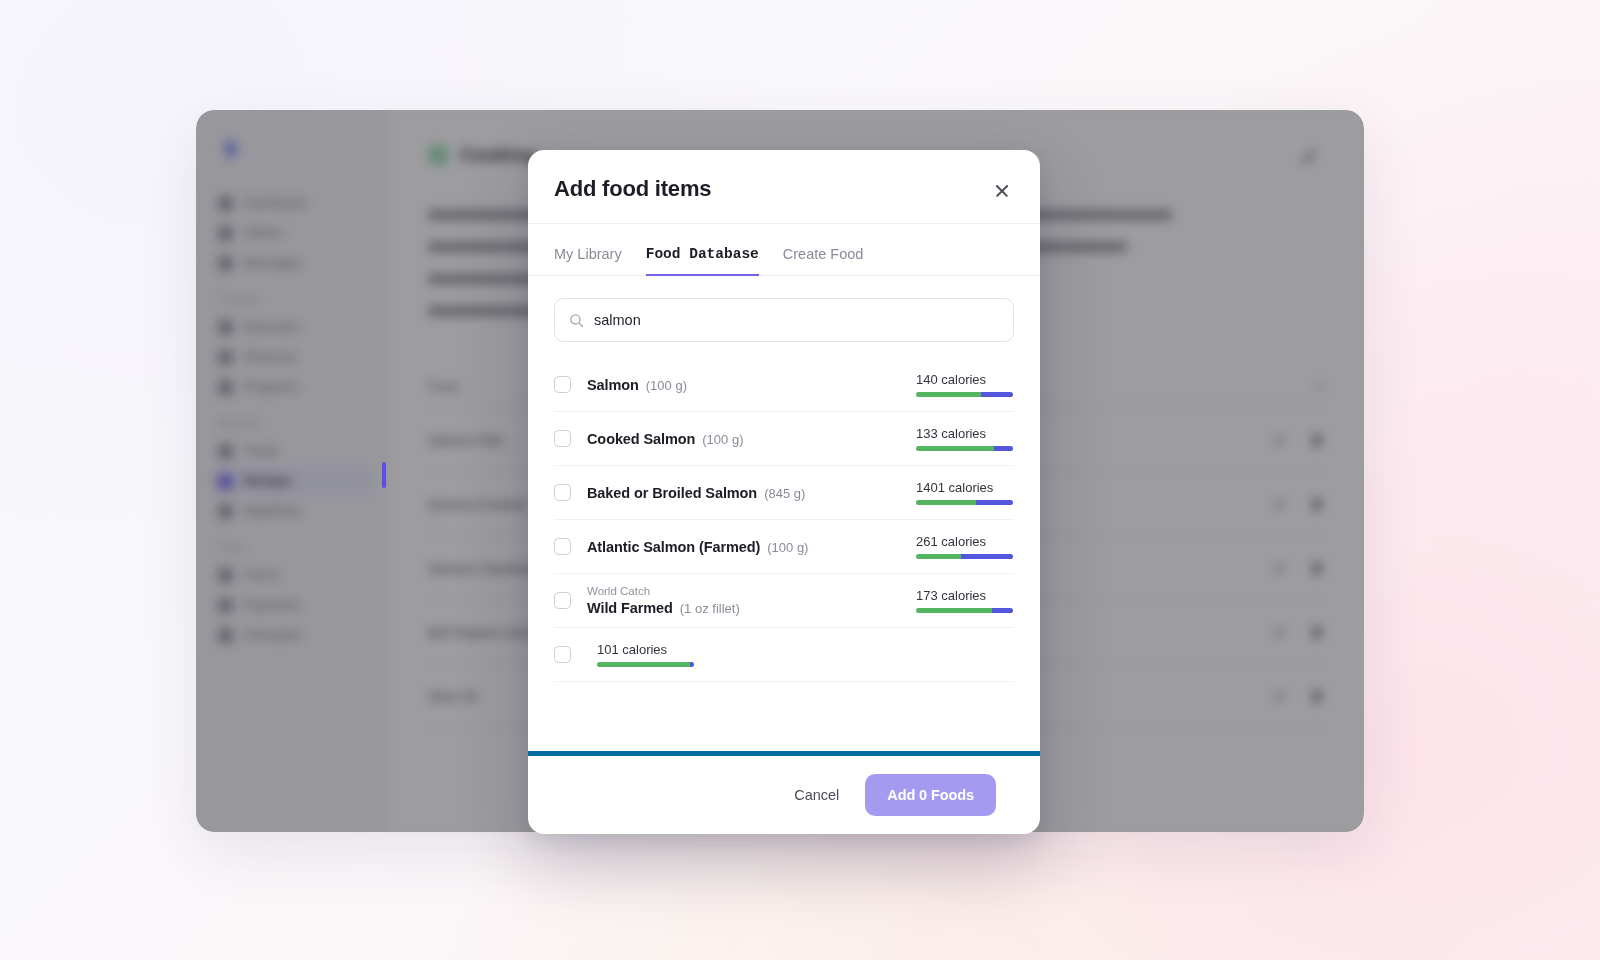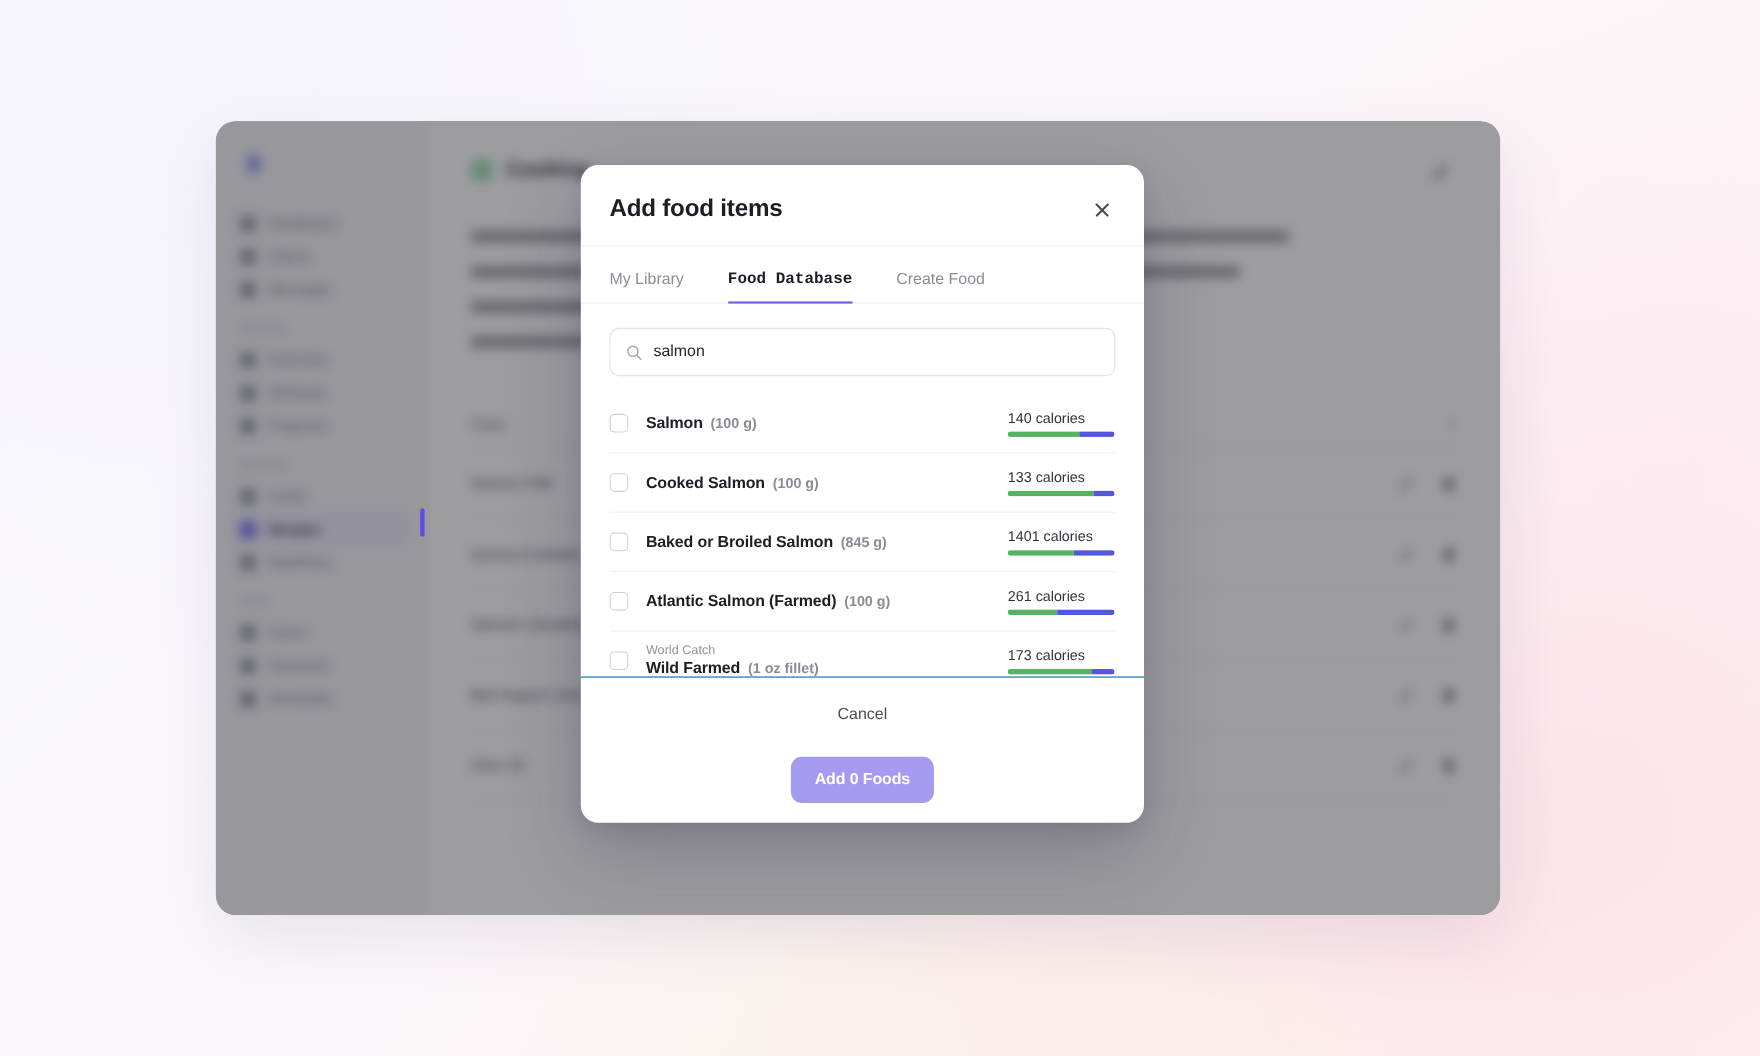--- a/index.html
+++ b/index.html
@@ -113,21 +113,21 @@
   .bg-act-ico.trash { clip-path: polygon(16% 16%, 84% 16%, 76% 100%, 24% 100%); border-radius: 0; }
   .bg-plus { font-size: 15px; color: #7a7a86; }
   .bg-accent-tab {
     position: absolute; left: 186px; top: 352px;
     width: 4px; height: 26px; border-radius: 2px;
     background: #5b4ee8;
   }
   .modal {
     position: absolute;
     left: 528px; top: 150px;
-    width: 512px; height: 598px;
+    width: 512px; height: 684px;
     background: #ffffff;
     border-radius: 16px;
     box-shadow: 0 28px 70px rgba(30,25,60,0.22), 0 6px 18px rgba(30,25,60,0.10);
     display: flex; flex-direction: column;
     overflow: hidden;
   }
   .modal-header {
     padding: 26px 26px 20px 26px;
     display: flex; align-items: flex-start; justify-content: space-between;
     border-bottom: 1px solid #f0f0f3;
@@ -142,21 +142,21 @@
     margin-top: 3px;
   }
   .close-btn::before, .close-btn::after {
     content: ""; position: absolute; left: 4px; top: 11px;
     width: 16px; height: 1.6px; background: #4b4b56; border-radius: 1px;
   }
   .close-btn::before { transform: rotate(45deg); }
   .close-btn::after  { transform: rotate(-45deg); }
 
   .tabs {
-    display: flex; gap: 40px;
+    display: flex; gap: 24px;
     padding: 22px 25px 0 26px;
     border-bottom: 1px solid #eeeef2;
   }
   .tab {
     font-size: 14.5px; color: #8b8b98;
     padding-bottom: 12px; cursor: pointer;
     border-bottom: 2.5px solid transparent;
     margin-bottom: -1px; white-space: nowrap;
   }
   .tab.active { color: #1d1d26; font-weight: bold; border-bottom-color: #6f63e8; font-family: Liberation Mono, monospace; }
@@ -189,33 +189,33 @@
   }
   .row-main { flex: 1; min-width: 0; }
   .brand {
     font-size: 11.5px; color: #92929e; margin-bottom: 2px; line-height: 1.2;
   }
   .name-line { display: flex; align-items: baseline; gap: 7px; flex-wrap: wrap; }
   .food-name {
     font-size: 14.5px; font-weight: bold; color: #1d1d26;
     letter-spacing: -0.1px;
   }
-  .serving { font-size: 13px; color: #8b8b98; font-weight: bold; }
+  .serving { font-size: 13px; color: #8b8b98; }
   .row-right { width: 98px; flex-shrink: 0; text-align: left; margin-left: 10px; }
   .cal-text { font-size: 13px; color: #33333d; margin-bottom: 5px; white-space: nowrap; }
   .macro-bar {
     height: 5px; width: 97px; border-radius: 3px;
     background: #e8e8ef; overflow: hidden; display: flex;
   }
   .macro-seg { height: 100%; }
 
   .modal-footer {
-    border-top: 1px solid #0369a1;
-    padding: 18px 12px;
-    display: flex; align-items: center; justify-content: flex-end; gap: 22px; flex-direction: column;
+    border-top: 5px solid #0369a1;
+    padding: 18px 44px;
+    display: flex; align-items: center; justify-content: flex-end; gap: 22px;
   }
   .cancel-btn {
     font-family: "Liberation Sans", sans-serif;
     background: none; border: none; cursor: pointer;
     font-size: 14.5px; color: #4b4b57; padding: 8px 4px;
   }
   .add-btn {
     font-family: "Liberation Sans", sans-serif;
     background: #a49bf0; border: none; border-radius: 10px;
     color: #ffffff; font-size: 14.5px; font-weight: bold;

